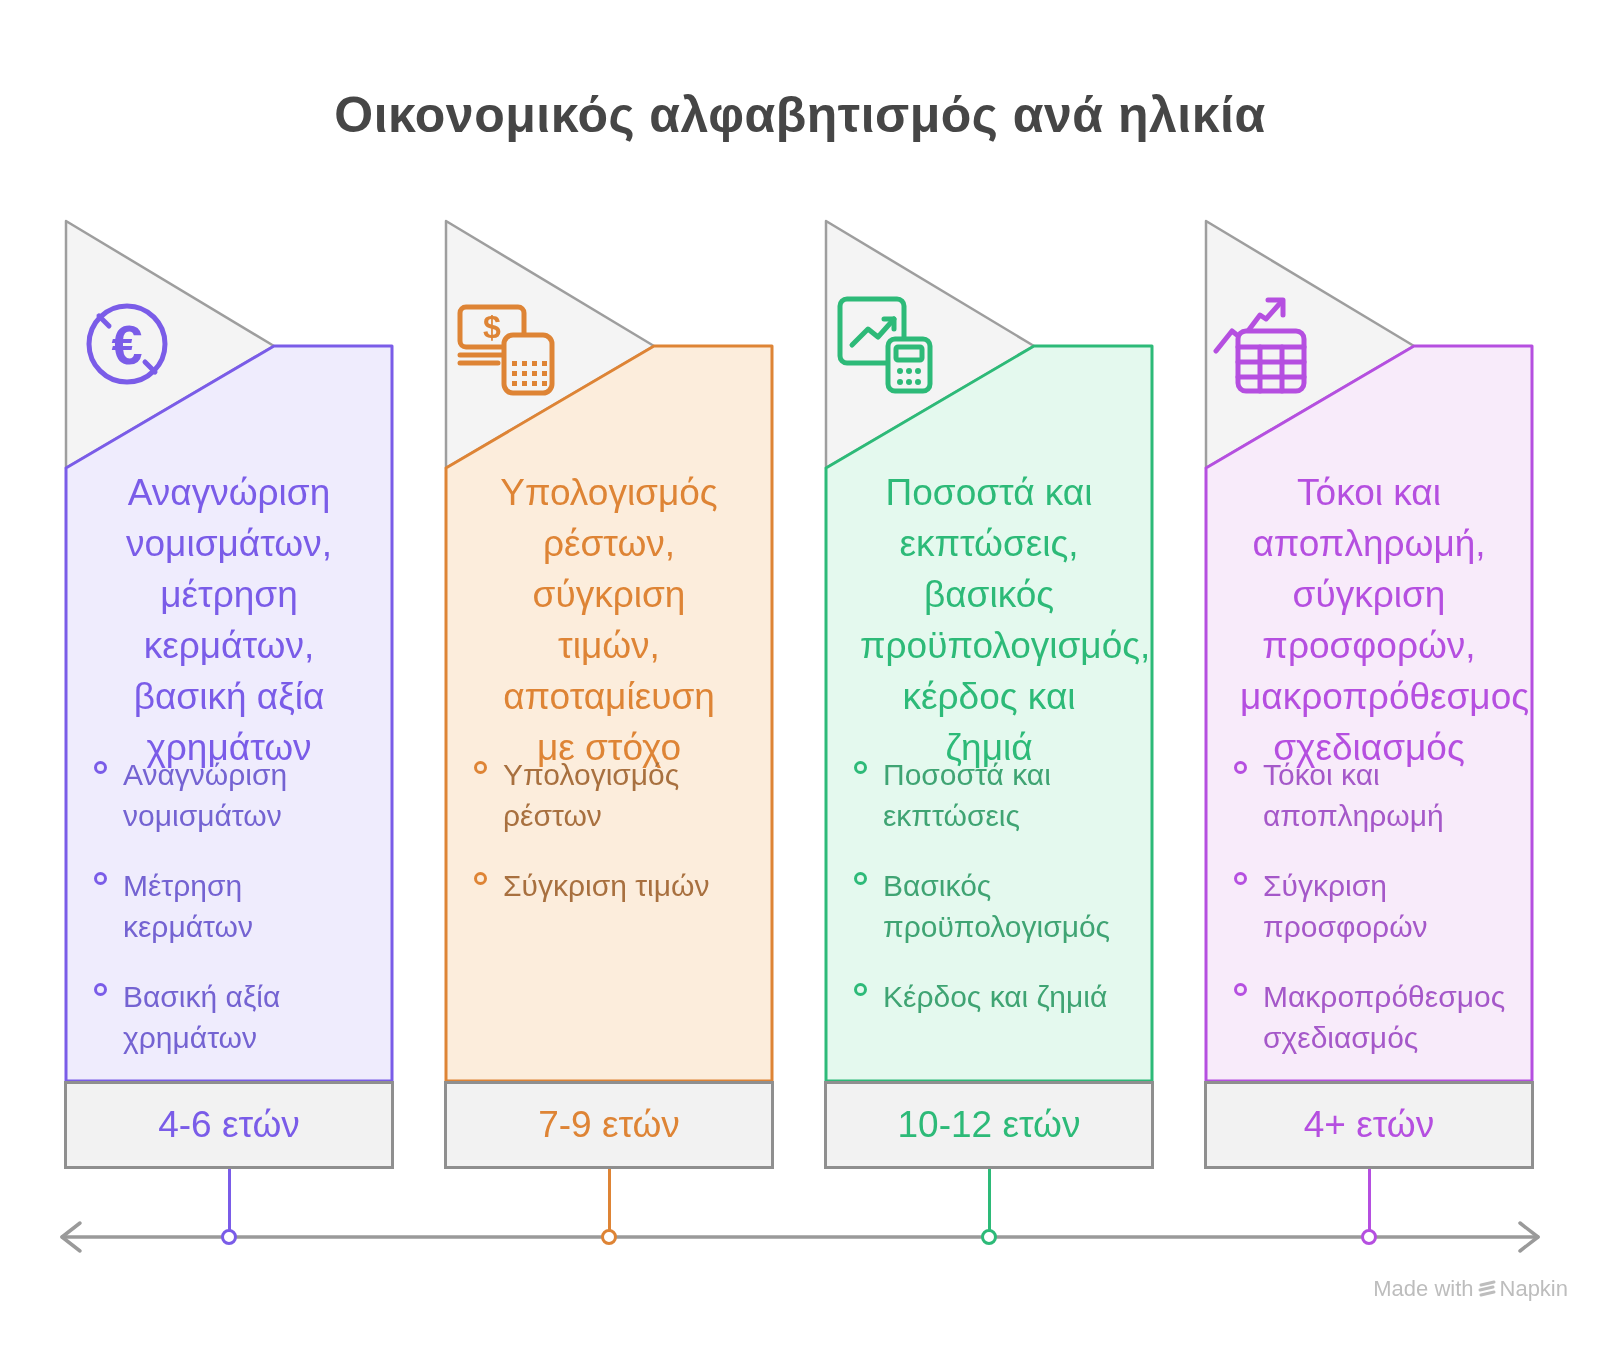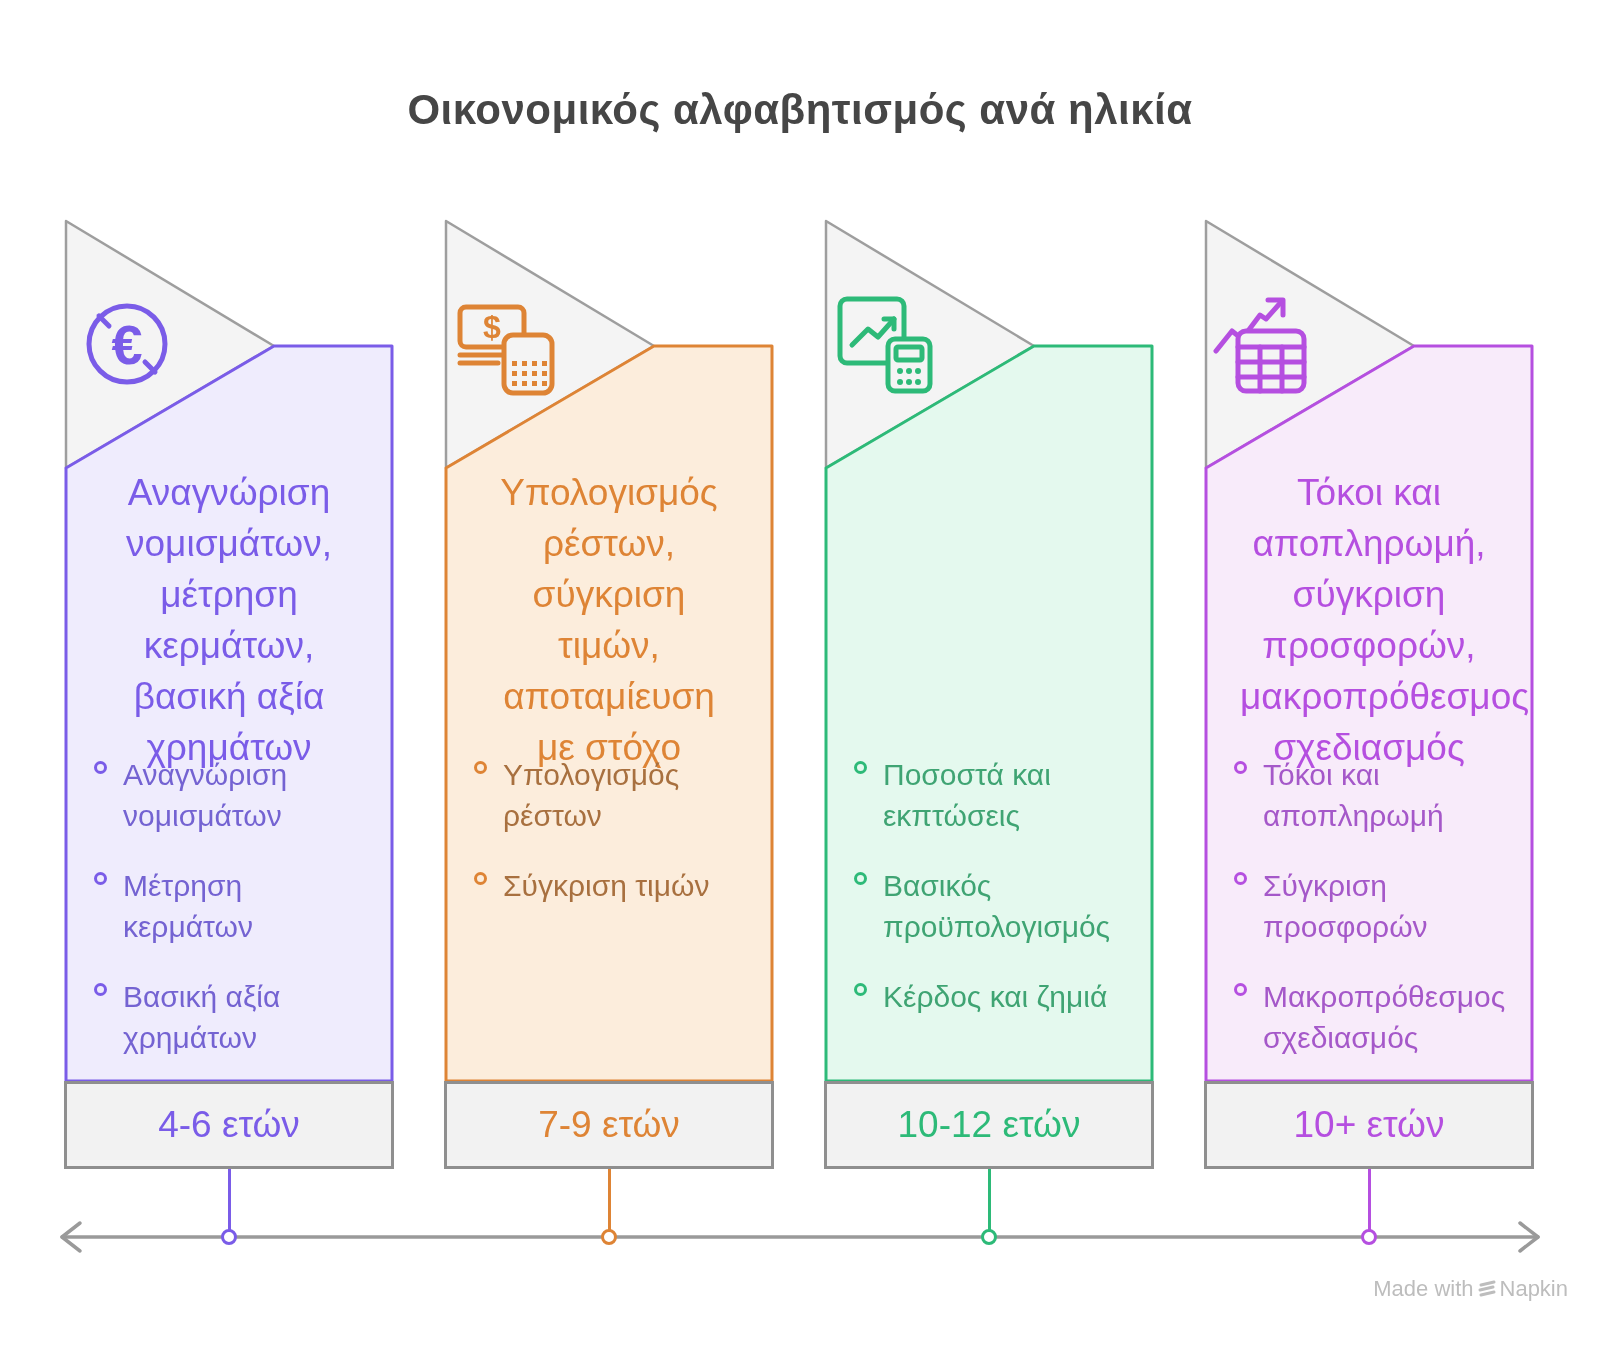--- a/index.html
+++ b/index.html
@@ -2,21 +2,21 @@
 <html><head>
 <meta charset="utf-8">
 <style>
   html,body { margin:0; padding:0; background:#ffffff; }
   .canvas {
     position:relative; width:1600px; height:1363px; background:#ffffff;
     font-family:"Liberation Sans","DejaVu Sans",sans-serif; overflow:hidden;
   }
   .main-title {
     position:absolute; top:86px; left:0; width:100%;
-    text-align:center; font-size:42px; font-weight:700; color:#464646;
+    text-align:center; font-size:50px; font-weight:700; color:#464646;
     letter-spacing:0.5px;
   }
   .columns {
     position:absolute; top:215px; left:64px; width:1472px;
     display:flex; gap:50px; z-index:2;
   }
   .column { position:relative; width:330px; height:1035px; flex:0 0 330px; }
   .shape  { position:absolute; left:0; top:0; }
   .tri    { fill:#f4f4f4; stroke:#9e9e9e; stroke-width:2.5; stroke-linejoin:round; }
   .body   { fill:var(--fill); stroke:var(--accent); stroke-width:3; stroke-linejoin:round; }
@@ -157,20 +157,21 @@
         <rect class="icon-stroke" x="64" y="58" width="26" height="13" rx="2"></rect>
         <g>
           <circle class="icon-dot" cx="68" cy="82" r="3"></circle>
             <circle class="icon-dot" cx="77" cy="82" r="3"></circle>
             <circle class="icon-dot" cx="86" cy="82" r="3"></circle>
           <circle class="icon-dot" cx="68" cy="93" r="3"></circle>
             <circle class="icon-dot" cx="77" cy="93" r="3"></circle>
             <circle class="icon-dot" cx="86" cy="93" r="3"></circle>
         </g>
       </svg>
+      <div class="card-title">Ποσοστά και εκπτώσεις, βασικός προϋπολογισμός, κέρδος και ζημιά</div>
       <ul class="card-list">
         <li>
             <span class="ring"></span>
             <span class="item-text">Ποσοστά και εκπτώσεις</span>
           </li>
         <li>
             <span class="ring"></span>
             <span class="item-text">Βασικός προϋπολογισμός</span>
           </li>
         <li>
@@ -209,21 +210,21 @@
         <li>
             <span class="ring"></span>
             <span class="item-text">Σύγκριση προσφορών</span>
           </li>
         <li>
             <span class="ring"></span>
             <span class="item-text">Μακροπρόθεσμος σχεδιασμός</span>
           </li>
       </ul>
       <div class="footer-box">
-        <span class="age-label">10+ ετών</span>
+        <span class="age-label">4+ ετών</span>
       </div>
       <div class="connector"></div>
       <div class="ring-dot"></div>
     </div>
 
   </div>
 
   <svg class="timeline-svg" width="1600" height="40">
     <line class="tl" x1="62" y1="20" x2="1538" y2="20"></line>
     <polyline class="tl" points="80,6 62,20 80,34"></polyline>

